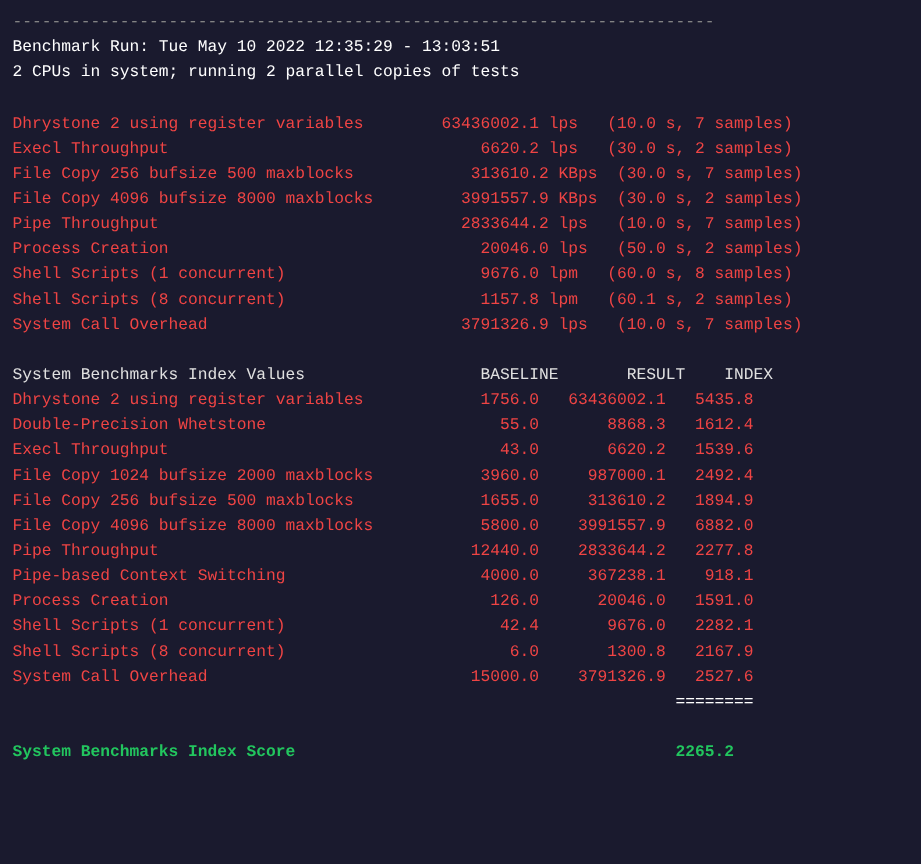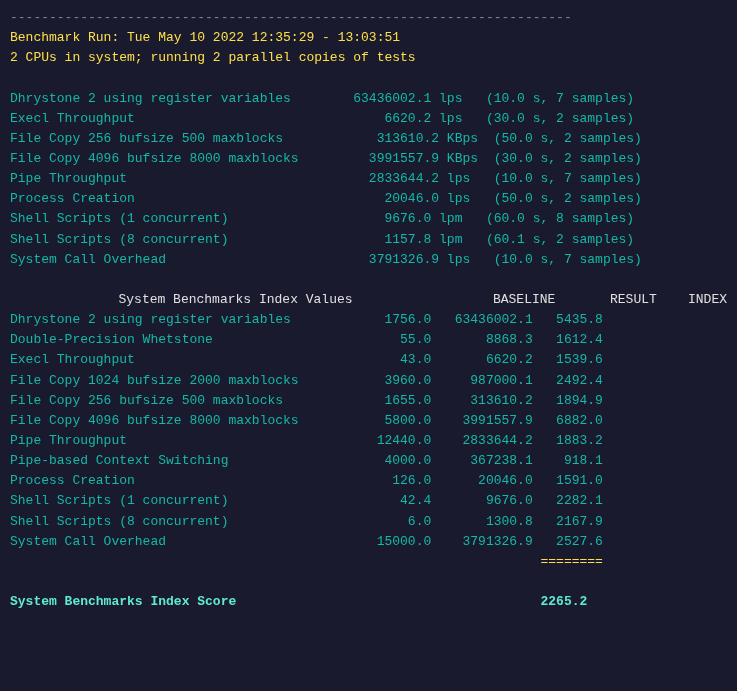--- a/index.html
+++ b/index.html
@@ -13,54 +13,54 @@
       padding: 8px 10px;
       overflow: hidden;
     }
     .terminal {
       width: 100%;
       height: 100%;
     }
     .line {
       white-space: pre;
       line-height: 1.55;
-      color: #fde047;
+      color: #ffffff;
     }
-    .line.cyan { color: #14b8a6; }
-    .line.header-row { color: #e0e0e0; text-align: right; }
+    .line.cyan { color: #ef4444; }
+    .line.header-row { color: #e0e0e0; }
     .line.divider { color: #888; }
-    .line.score-line { color: #5eead4; font-weight: bold; }
+    .line.score-line { color: #22c55e; font-weight: bold; }
     .empty { height: 1.55em; }
   </style>
 </head>
 <body>
 
 <div class="terminal">
 <div class="line divider">------------------------------------------------------------------------</div>
     <div class="line normal">Benchmark Run: Tue May 10 2022 12:35:29 - 13:03:51</div>
     <div class="line normal">2 CPUs in system; running 2 parallel copies of tests</div>
     <div class="empty"></div>
     <div class="line cyan">Dhrystone 2 using register variables        63436002.1 lps   (10.0 s, 7 samples)</div>
     <div class="line cyan">Execl Throughput                                6620.2 lps   (30.0 s, 2 samples)</div>
-    <div class="line cyan">File Copy 256 bufsize 500 maxblocks            313610.2 KBps  (50.0 s, 2 samples)</div>
+    <div class="line cyan">File Copy 256 bufsize 500 maxblocks            313610.2 KBps  (30.0 s, 7 samples)</div>
     <div class="line cyan">File Copy 4096 bufsize 8000 maxblocks         3991557.9 KBps  (30.0 s, 2 samples)</div>
     <div class="line cyan">Pipe Throughput                               2833644.2 lps   (10.0 s, 7 samples)</div>
     <div class="line cyan">Process Creation                                20046.0 lps   (50.0 s, 2 samples)</div>
     <div class="line cyan">Shell Scripts (1 concurrent)                    9676.0 lpm   (60.0 s, 8 samples)</div>
     <div class="line cyan">Shell Scripts (8 concurrent)                    1157.8 lpm   (60.1 s, 2 samples)</div>
     <div class="line cyan">System Call Overhead                          3791326.9 lps   (10.0 s, 7 samples)</div>
     <div class="empty"></div>
     <div class="line header-row">System Benchmarks Index Values                  BASELINE       RESULT    INDEX</div>
     <div class="line cyan">Dhrystone 2 using register variables            1756.0   63436002.1   5435.8</div>
     <div class="line cyan">Double-Precision Whetstone                        55.0       8868.3   1612.4</div>
     <div class="line cyan">Execl Throughput                                  43.0       6620.2   1539.6</div>
     <div class="line cyan">File Copy 1024 bufsize 2000 maxblocks           3960.0     987000.1   2492.4</div>
     <div class="line cyan">File Copy 256 bufsize 500 maxblocks             1655.0     313610.2   1894.9</div>
     <div class="line cyan">File Copy 4096 bufsize 8000 maxblocks           5800.0    3991557.9   6882.0</div>
-    <div class="line cyan">Pipe Throughput                                12440.0    2833644.2   1883.2</div>
+    <div class="line cyan">Pipe Throughput                                12440.0    2833644.2   2277.8</div>
     <div class="line cyan">Pipe-based Context Switching                    4000.0     367238.1    918.1</div>
     <div class="line cyan">Process Creation                                 126.0      20046.0   1591.0</div>
     <div class="line cyan">Shell Scripts (1 concurrent)                      42.4       9676.0   2282.1</div>
     <div class="line cyan">Shell Scripts (8 concurrent)                       6.0       1300.8   2167.9</div>
     <div class="line cyan">System Call Overhead                           15000.0    3791326.9   2527.6</div>
     <div class="line normal">                                                                    ========</div>
     <div class="empty"></div>
     <div class="line score-line">System Benchmarks Index Score                                       2265.2</div>
     <div class="empty"></div>
   </div>

